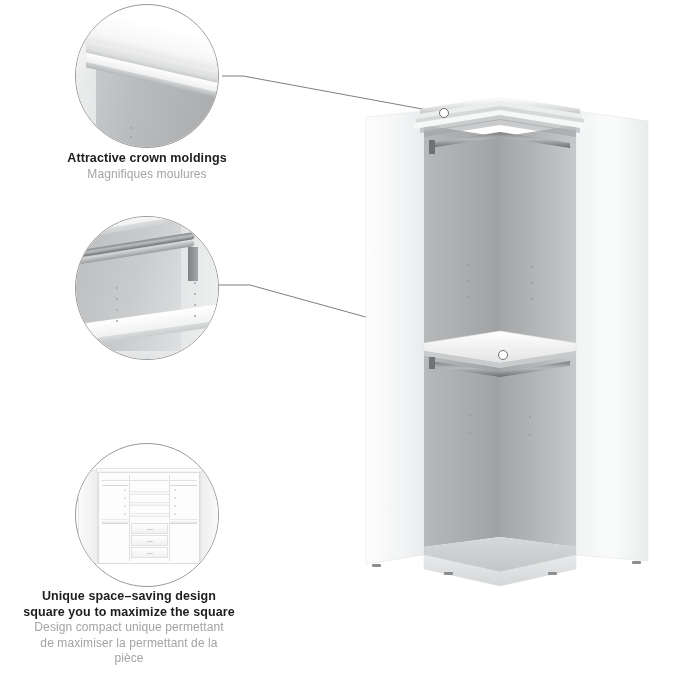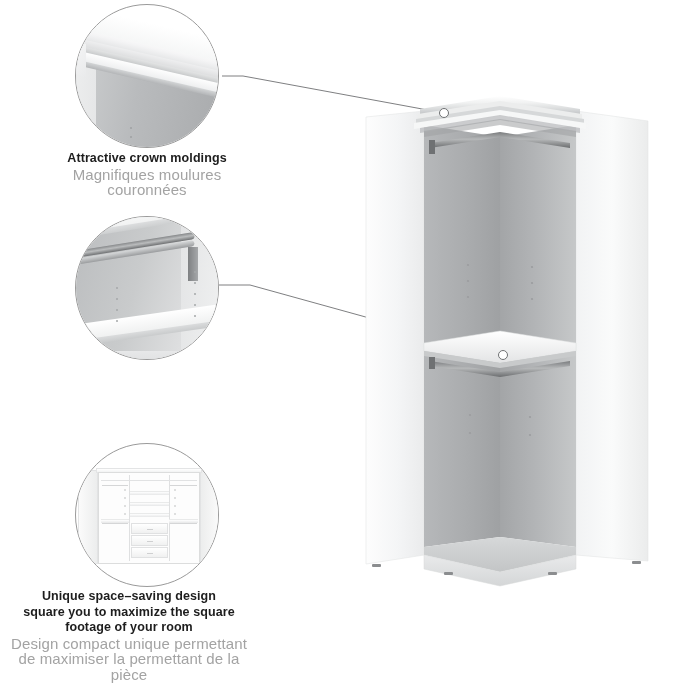--- a/index.html
+++ b/index.html
@@ -13,21 +13,21 @@
   #stage{position:absolute;inset:0;border-radius:14px;}
 
   
   .callout{position:absolute;border-radius:50%;overflow:hidden;
            border:1px solid #9a9a9a;box-sizing:border-box;background:#ffffff;}
   .callout .clip{position:absolute;inset:0;overflow:hidden;}
 
   
   .caption{position:absolute;text-align:center;}
   .cap-en{font-size:12.5px;font-weight:700;color:#1d1d1d;line-height:15.5px;letter-spacing:.1px;}
-  .cap-fr{font-size:15px;font-weight:400;color:#a3a3a3;line-height:15.5px;letter-spacing:.1px;}
+  .cap-fr{font-size:12px;font-weight:400;color:#a3a3a3;line-height:15.5px;letter-spacing:.1px;}
 
   
   #wires{position:absolute;inset:0;pointer-events:none;}
 
   
   .cm-wrap{position:absolute;left:-6px;top:-6px;width:160px;height:160px;}
   .cm-bodyface{position:absolute;left:-4px;top:62px;width:150px;height:110px;
      background:linear-gradient(100deg,#cfd1d2 0%,#b9bbbd 45%,#a9abad 100%);}
   .cm-leftpanel{position:absolute;left:-14px;top:48px;width:40px;height:124px;
      background:linear-gradient(95deg,#f2f3f3,#e4e5e6);
@@ -257,21 +257,20 @@
             <i></i>
             <i></i>
         </div>
       </div>
     </div>
   </div>
 
   <div class="caption" style="left:47px;top:151px;width:200px;">
     <div class="cap-en">Attractive crown moldings</div>
     <div class="cap-fr">Magnifiques moulures</div>
-    <div class="cap-fr">couronnées</div>
   </div>
 
   <div class="callout" style="left:75px;top:216px;width:144px;height:144px;">
     <div class="clip">
       <div class="sh-wrap">
         <div class="sh-back"></div>
         <div class="sh-rightwall"></div>
         <div class="sh-floor"></div>
         <div class="sh-topshelf2"></div>
         <div class="sh-topshelf"></div>
@@ -342,19 +341,18 @@
             </div>
           </div>
         </div>
       </div>
     </div>
   </div>
 
   <div class="caption" style="left:4px;top:589px;width:250px;">
     <div class="cap-en">Unique space–saving design</div>
     <div class="cap-en">square you to maximize the square</div>
-    <div class="cap-en">footage of your room</div>
     <div class="cap-fr">Design compact unique permettant</div>
     <div class="cap-fr">de maximiser la permettant de la</div>
     <div class="cap-fr">pièce</div>
   </div>
 
 </div>
 
 </body></html>

